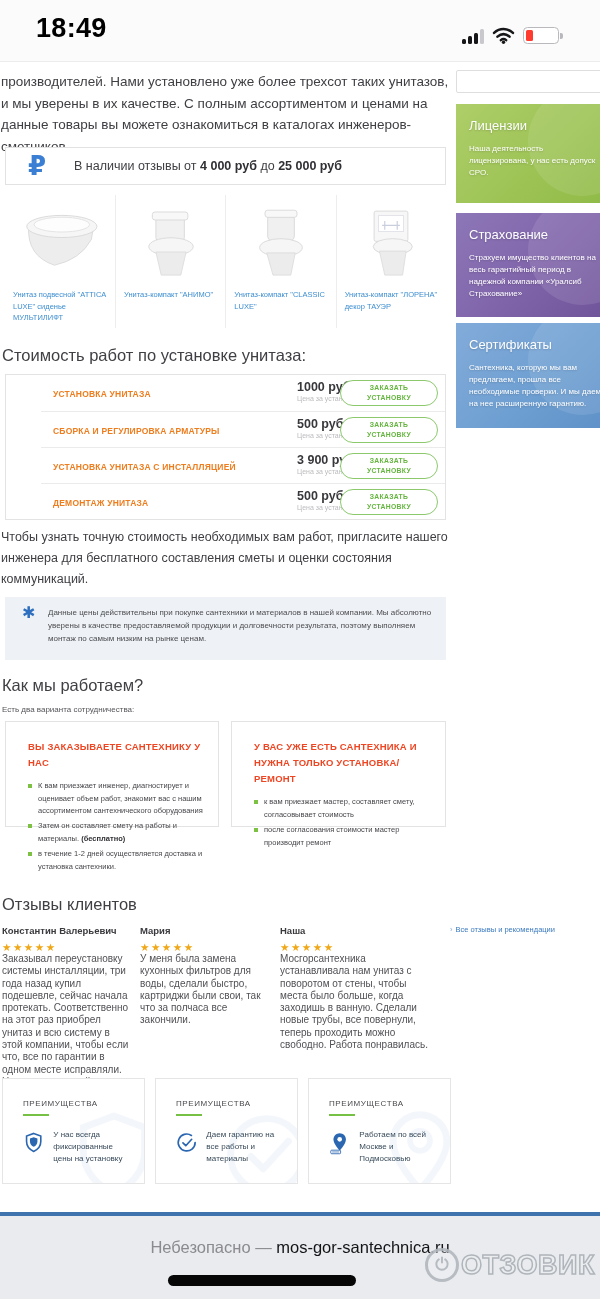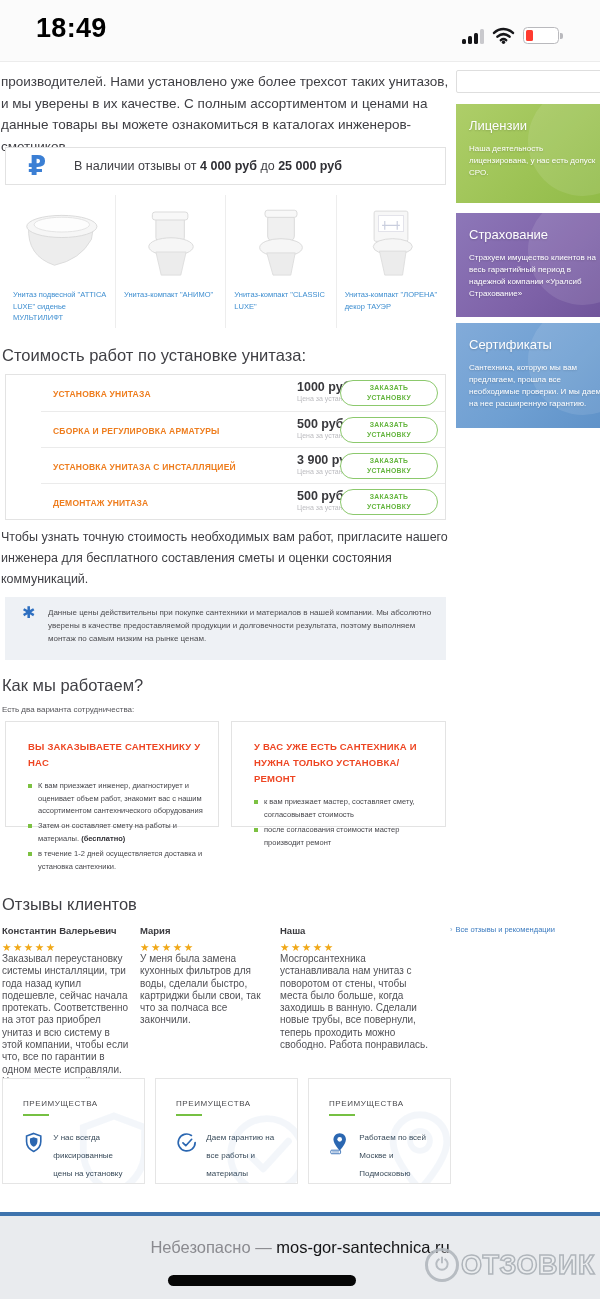--- a/index.html
+++ b/index.html
@@ -75,21 +75,21 @@
   .rcol1 { left:2px; width:128px; } .rcol2 { left:140px; width:124px; } .rcol3 { left:280px; width:150px; }
   .rname { font-size:9.5px; font-weight:700; color:#3a3a3e; }
   .rstars { margin-top:5px; font-size:10.5px; color:#f0a818; letter-spacing:1.5px; }
   .rtext { font-size:10px; line-height:12.3px; color:#515156; }
   
   .acard { position:absolute; top:1078px; width:143px; height:106px; border:1px solid #e5e5e5; background:#fff; padding:20px; overflow:hidden; }
   .acard1 { left:2px; } .acard2 { left:155px; } .acard3 { left:308px; }
   .alabel { font-size:8px; color:#4a4a4e; letter-spacing:.6px; }
   .aline { width:26px; height:2px; background:#76c043; margin-top:6px; }
   .arow { margin-top:13px; display:flex; gap:9px; align-items:flex-start; }
-  .atext { font-size:8px; line-height:18px; color:#394b5a; width:86px; }
+  .atext { font-size:8px; line-height:12px; color:#394b5a; width:86px; }
   .awm { position:absolute; right:-16px; bottom:-18px; opacity:.05; }
   
   .footline { position:absolute; left:0; top:1212px; width:600px; height:4px; background:#3e73ad; }
   .safari { position:absolute; left:0; top:1216px; width:600px; height:83px; background:#e9ebee; }
   .urlbar { position:absolute; left:0; top:22px; width:600px; text-align:center; font-size:16.5px; cursor:pointer; }
   .urlbar .sec { color:#8a8a8f; } .urlbar .dash { color:#8a8a8f; } .urlbar .dom { color:#141416; }
   .homebar { position:absolute; left:168px; top:59px; width:188px; height:11px; border-radius:5.5px; background:#060606; cursor:grab; }
   .otzovik { position:absolute; right:5px; top:32px; display:flex; align-items:center; gap:2px; opacity:.9; }
   .otz-ring { width:34px; height:34px; border:3px solid #b2b8be; border-radius:50%; display:flex; align-items:center; justify-content:center;
               font-size:17px; font-weight:700; color:#b2b8be; background:rgba(240,241,243,.35); }

